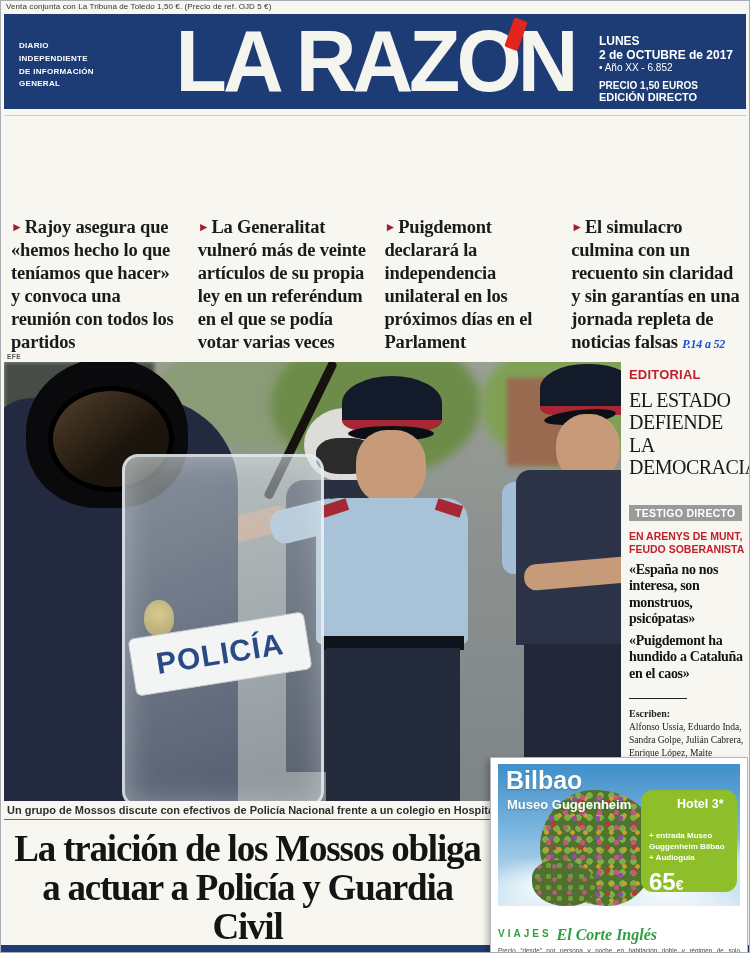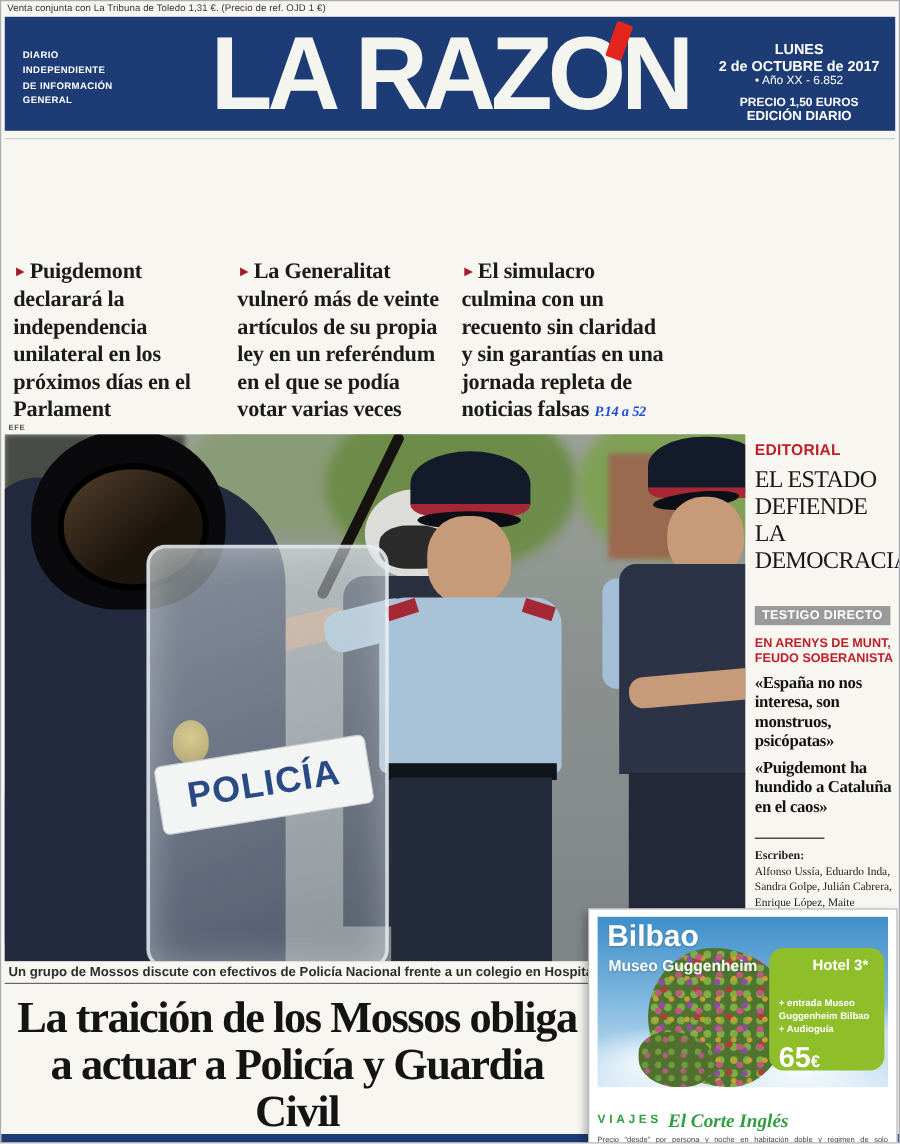--- a/index.html
+++ b/index.html
@@ -11,21 +11,21 @@
 
   
   .masthead{position:absolute;top:13px;left:3px;width:742px;height:95px;background:#1d3c75;}
   .tagline{position:absolute;left:15px;top:26px;color:#fff;font-size:8px;font-weight:bold;
            line-height:1.6;letter-spacing:.3px;white-space:pre-line;}
   .logo{position:absolute;left:0;right:0;top:0;height:95px;text-align:center;color:#f5f5f0;
         font-weight:bold;font-size:84px;line-height:94px;letter-spacing:-4px;transform:scaleY(1.03);}
   .logo-o{position:relative;display:inline-block;}
   .logo-o .accent{content:"";position:absolute;top:6px;right:-5px;width:14px;height:30px;
         background:#e3261d;transform:rotate(20deg);border-radius:2px;}
-  .dateline{position:absolute;right:13px;top:20px;text-align:center;color:#fff;}
+  .dateline{position:absolute;right:13px;top:20px;text-align:left;color:#fff;}
   .dl-day{font-size:12px;font-weight:bold;}
   .dl-date{font-size:12px;font-weight:bold;}
   .dl-issue{font-size:10px;}
   .dl-price{font-size:10px;font-weight:bold;margin-top:7px;}
   .dl-edition{font-size:11px;font-weight:bold;}
 
   .top-rule{position:absolute;top:114px;left:3px;width:742px;border-top:1px solid #c6ccd6;}
 
   
   .headline{position:absolute;top:116px;left:0;width:750px;text-align:center;
@@ -144,43 +144,44 @@
   .brand-store{font-family:"Liberation Serif",serif;font-style:italic;font-weight:bold;font-size:16px;}
   .ad-legal{margin-top:3px;font-size:6.3px;line-height:1.35;color:#444;text-align:justify;}
 
   .bottom-bar{position:absolute;left:0;bottom:0;width:750px;height:7px;background:#1d3c75;}
 </style>
 </head>
 <body>
 
 <div class="page">
 
-  <div class="top-strip">Venta conjunta con La Tribuna de Toledo 1,31 €. (Precio de ref. OJD 1 €)</div>
+  <div class="top-strip">Venta conjunta con La Tribuna de Toledo 1,50 €. (Precio de ref. OJD 5 €)</div>
 
   <div class="masthead">
     <div class="tagline">DIARIO
 INDEPENDIENTE
 DE INFORMACIÓN
 GENERAL</div>
     <div class="logo"><span>LA RAZ</span><span class="logo-o"><span>O</span><span class="accent"></span></span><span>N</span></div>
     <div class="dateline">
       <div class="dl-day">LUNES</div>
       <div class="dl-date">2 de OCTUBRE de 2017</div>
       <div class="dl-issue">• Año XX - 6.852</div>
       <div class="dl-price">PRECIO 1,50 EUROS</div>
-      <div class="dl-edition">EDICIÓN DIARIO</div>
+      <div class="dl-edition">EDICIÓN DIRECTO</div>
     </div>
   </div>
 
   <div class="top-rule"></div>
 
 
   <div class="columns">
+    <div class="lead-bullet"><span class="arrow">►</span><span>Rajoy asegura que «hemos hecho lo que teníamos que hacer» y convoca una reunión con todos los partidos</span></div>
+    <div class="lead-bullet"><span class="arrow">►</span><span>La Generalitat vulneró más de veinte artículos de su propia ley en un referéndum en el que se podía votar varias veces</span></div>
     <div class="lead-bullet"><span class="arrow">►</span><span>Puigdemont declarará la independencia unilateral en los próximos días en el Parlament</span></div>
-    <div class="lead-bullet"><span class="arrow">►</span><span>La Generalitat vulneró más de veinte artículos de su propia ley en un referéndum en el que se podía votar varias veces</span></div>
     <div class="lead-bullet"><span class="arrow">►</span><span>El simulacro culmina con un recuento sin claridad y sin garantías en una jornada repleta de noticias falsas</span> <span class="pageref">P.14 a 52</span></div>
   </div>
 
   <div class="photo-credit">EFE</div>
 
   <div class="photo">
     <div class="ph-bldg-left"></div>
     <div class="ph-tree3"></div>
     <div class="ph-tree1"></div>
     <div class="ph-tree2"></div>

